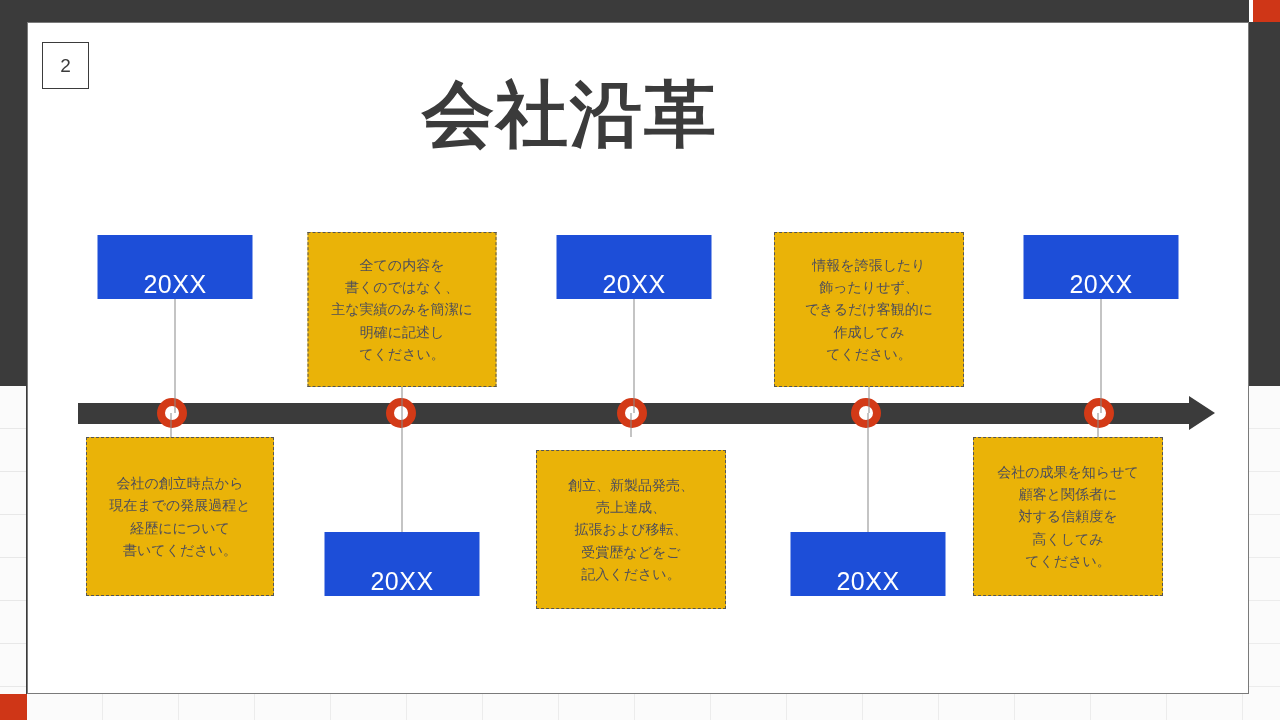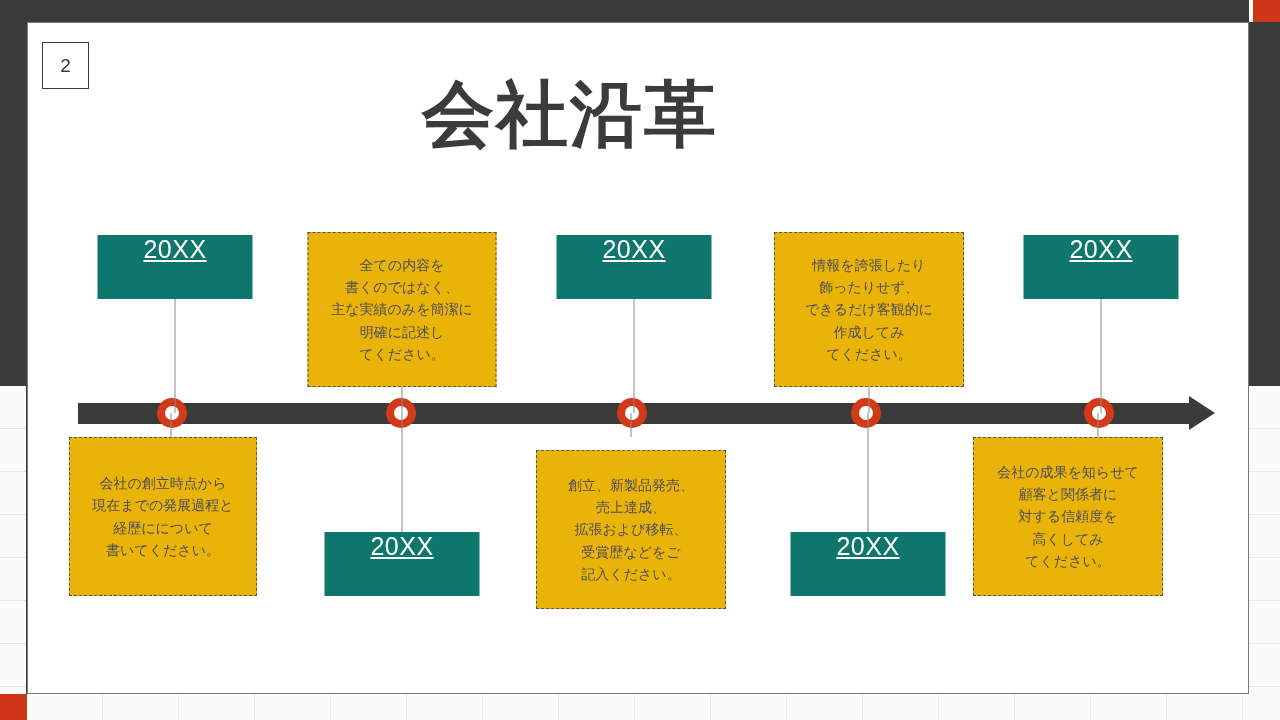--- a/index.html
+++ b/index.html
@@ -145,29 +145,28 @@
     position: absolute;
     width: 1px;
     background: #8a8a8a;
     transform: translateX(-50%);
   }
 
   
   .year-chip {
     position: absolute;
     width: 155px; height: 64px;
-    background: #0f766e;
+    background: #1d4ed8;
     color: #ffffff;
     display: flex;
-    align-items: flex-start;
+    align-items: flex-end;
     justify-content: center;
     font-size: 25px;
     transform: translateX(-50%);
     letter-spacing: 0.5px;
-    text-decoration: underline;
   }
 
   
   .note {
     position: absolute;
     border: 1px dashed #555555;
     box-sizing: border-box;
     display: flex;
     align-items: center;
     justify-content: center;
@@ -240,21 +239,21 @@
       </div>
       <div class="connector" style="left: 402px; top: 387px; height: 26px;"></div>
       <div class="note" style="left: 869px; top: 232px; width: 190px; height: 155px;">
         <span>情報を誇張したり
 飾ったりせず、
 できるだけ客観的に
 作成してみ
 てください。</span>
       </div>
       <div class="connector" style="left: 869px; top: 387px; height: 26px;"></div>
-      <div class="note" style="left: 163px; top: 437px; width: 188px; height: 159px;">
+      <div class="note" style="left: 180px; top: 437px; width: 188px; height: 159px;">
         <span>会社の創立時点から
 現在までの発展過程と
 経歴にについて
 書いてください。</span>
       </div>
       <div class="connector" style="left: 171px; top: 413px; height: 24px;"></div>
       <div class="note" style="left: 631px; top: 450px; width: 190px; height: 159px;">
         <span>創立、新製品発売、
 売上達成、
 拡張および移転、

